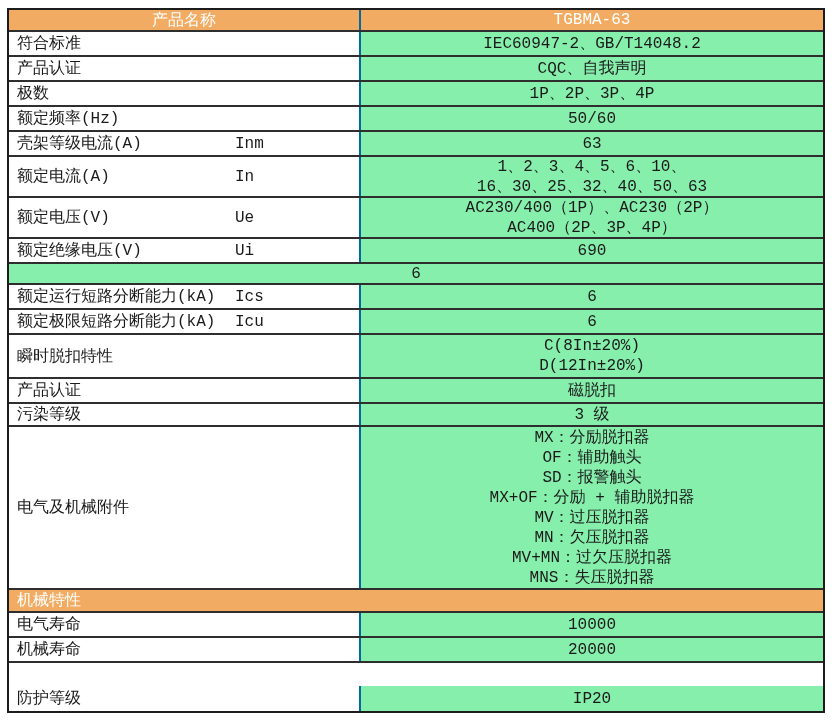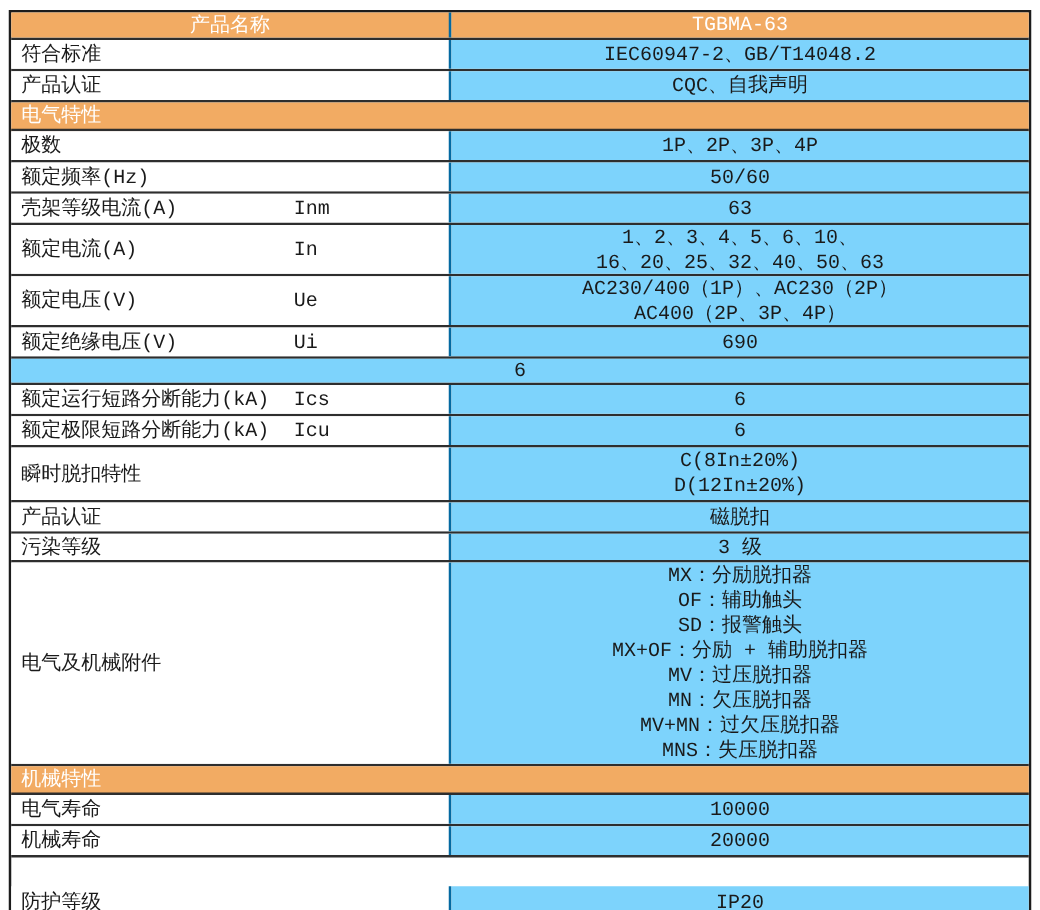--- a/index.html
+++ b/index.html
@@ -50,21 +50,21 @@
     transform: translateY(-50%);
     white-space: nowrap;
   }
   .td-value {
     flex: 1 1 auto;
     box-sizing: border-box;
     display: flex;
     align-items: center;
     justify-content: center;
     text-align: center;
-    background: #7dd3fc;
+    background: #86efac;
     white-space: pre-line;
     line-height: 20px;
   }
   
   .tr.orange .td-label,
   .tr.orange .td-value {
     background: #f2ab63;
     color: #ffffff;
   }
   .tr.orange .td-label { justify-content: center; padding-left: 0; }
@@ -106,23 +106,20 @@
       <div class="td-value">IEC60947-2、GB/T14048.2</div>
     </div>
 
     <div class="tr h-std">
       <div class="td-label">
           <span>产品认证</span>
         </div>
       <div class="td-value">CQC、自我声明</div>
     </div>
 
-    <div class="tr section h-sect">
-      <div class="td-section">电气特性</div>
-    </div>
 
     <div class="tr h-std">
       <div class="td-label">
           <span>极数</span>
         </div>
       <div class="td-value">1P、2P、3P、4P</div>
     </div>
 
     <div class="tr h-std">
       <div class="td-label">
@@ -138,21 +135,21 @@
       </div>
       <div class="td-value">63</div>
     </div>
 
     <div class="tr h-dbl">
       <div class="td-label">
         <span>额定电流(A)</span>
         <span class="sym">In</span>
       </div>
       <div class="td-value">1、2、3、4、5、6、10、
-16、20、25、32、40、50、63</div>
+16、30、25、32、40、50、63</div>
     </div>
 
     <div class="tr h-dbl">
       <div class="td-label">
         <span>额定电压(V)</span>
         <span class="sym">Ue</span>
       </div>
       <div class="td-value">AC230/400（1P）、AC230（2P）
 AC400（2P、3P、4P）</div>
     </div>

